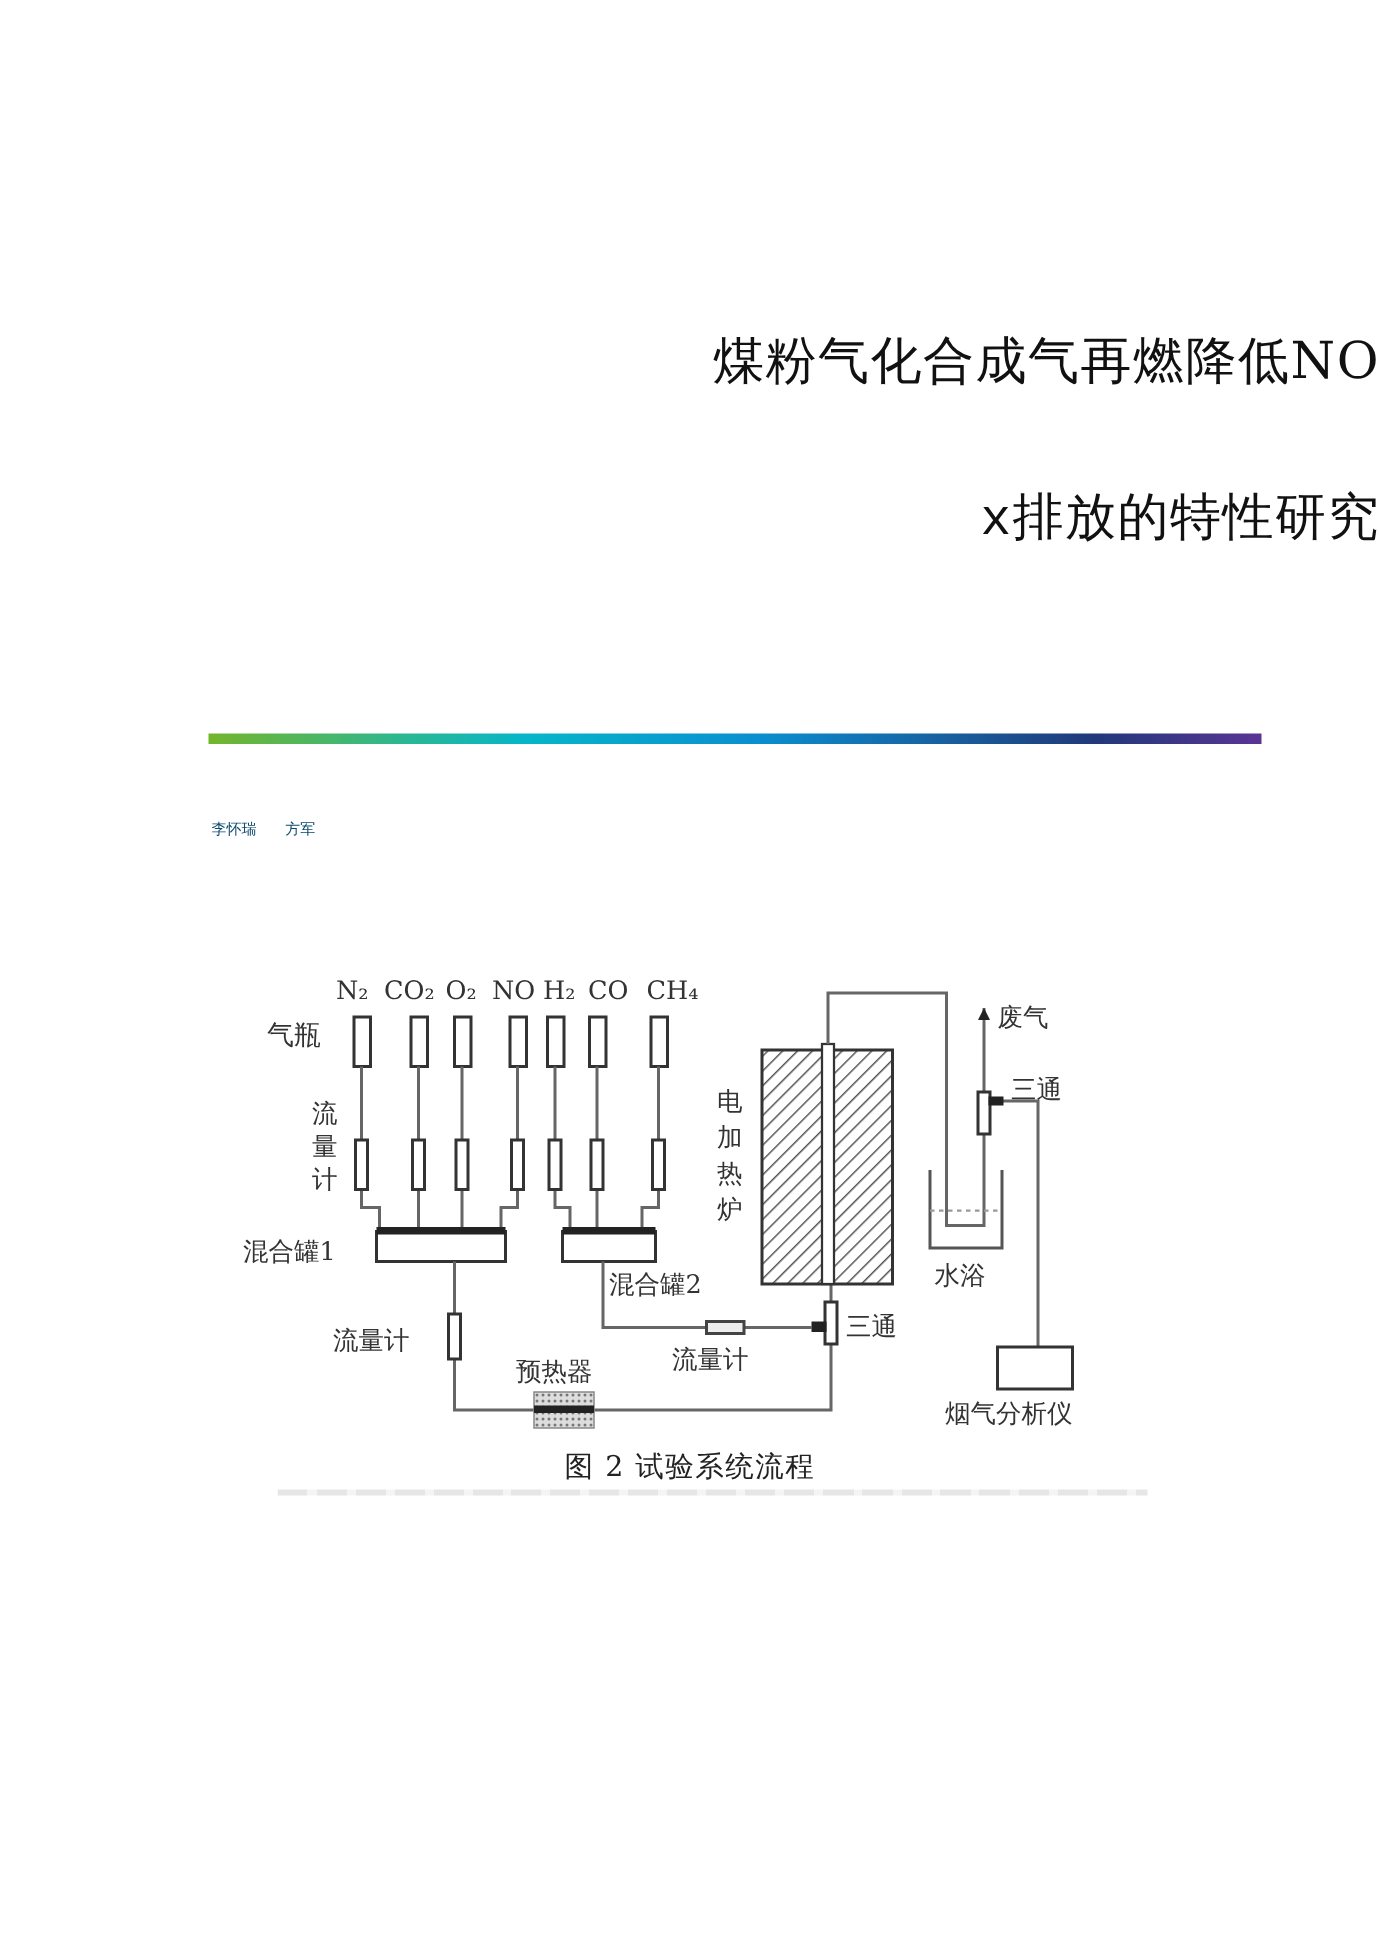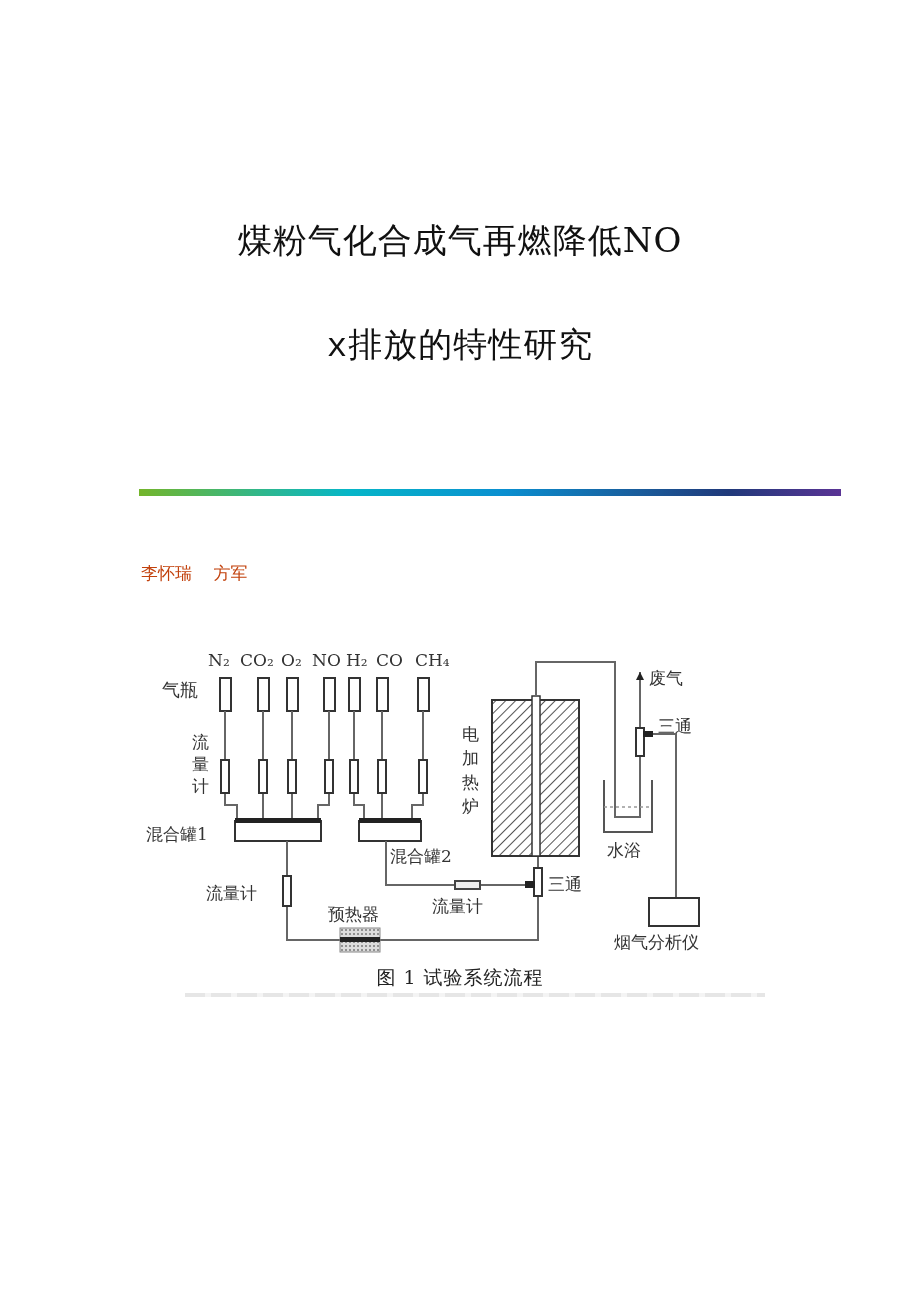--- a/index.html
+++ b/index.html
@@ -1,28 +1,28 @@
 <!DOCTYPE html>
 <html><head>
   <meta charset="utf-8">
   <style>
     html, body { margin: 0; padding: 0; background: #ffffff; }
     body { width: 920px; height: 1302px; position: relative; overflow: hidden;
            font-family: "DejaVu Serif", "Liberation Serif", serif; color: #111; }
-    .title-line { position: absolute; left: 0; width: 920px; text-align: center;
+    .title-line { position: absolute; left: 0; width: 920px; text-align: right;
                   font-size: 34px; letter-spacing: 1px; color: #111; }
     .t1 { top: 218px; }
     .t2 { top: 322px; font-family: Liberation Mono, monospace; }
     .rule { position: absolute; left: 139px; top: 489px; width: 702px; height: 7px;
             background: linear-gradient(90deg, #74b52b 0%, #2db78f 18%, #06b6c8 30%,
                         #0a8fd0 52%, #1a5a99 72%, #20397a 84%, #5a3495 100%); }
-    .authors { position: absolute; left: 141px; top: 562px; font-size: 17px;
-               font-family: "DejaVu Sans", "Liberation Sans", sans-serif; color: #c2410c; }
+    .authors { position: absolute; left: 141px; top: 546px; font-size: 10px;
+               font-family: "DejaVu Sans", "Liberation Sans", sans-serif; color: #0c4a6e; }
     .authors span + span { margin-left: 16px; }
-    .figure { position: absolute; left: 140px; top: 640px; width: 640px; height: 370px; }
+    .figure { position: absolute; left: 156px; top: 640px; width: 640px; height: 370px; }
     .figure svg { width: 640px; height: 370px; display: block; }
     .figure text { font-family: "DejaVu Serif", "Liberation Serif", serif; fill: #333; }
     .caption { position: absolute; left: 140px; top: 965px; width: 640px; text-align: center;
                font-size: 19px; color: #222; letter-spacing: 1px; }
     .faint { position: absolute; left: 185px; top: 993px; width: 580px; height: 4px;
              background: repeating-linear-gradient(90deg,#e6e6e6 0 20px,#f4f4f4 20px 26px); }
   </style>
 </head>
 <body>
 
@@ -152,14 +152,14 @@
       <path d="M464 140 V192 H512 V140" stroke="#555" stroke-width="2"></path>
       <line x1="464" y1="167" x2="512" y2="167" stroke="#999" stroke-width="1.5" stroke-dasharray="3 3"></line>
     </g>
     <text x="467" y="216" font-size="17">水浴</text>
 
     <rect x="509" y="258" width="50" height="28" fill="#fff" stroke="#333" stroke-width="2"></rect>
     <text x="474" y="308" font-size="17">烟气分析仪</text>
   </svg>
 </div>
 
-<div class="caption">图 1  试验系统流程</div>
+<div class="caption">图 2  试验系统流程</div>
 <div class="faint"></div>
 
 </body></html>

